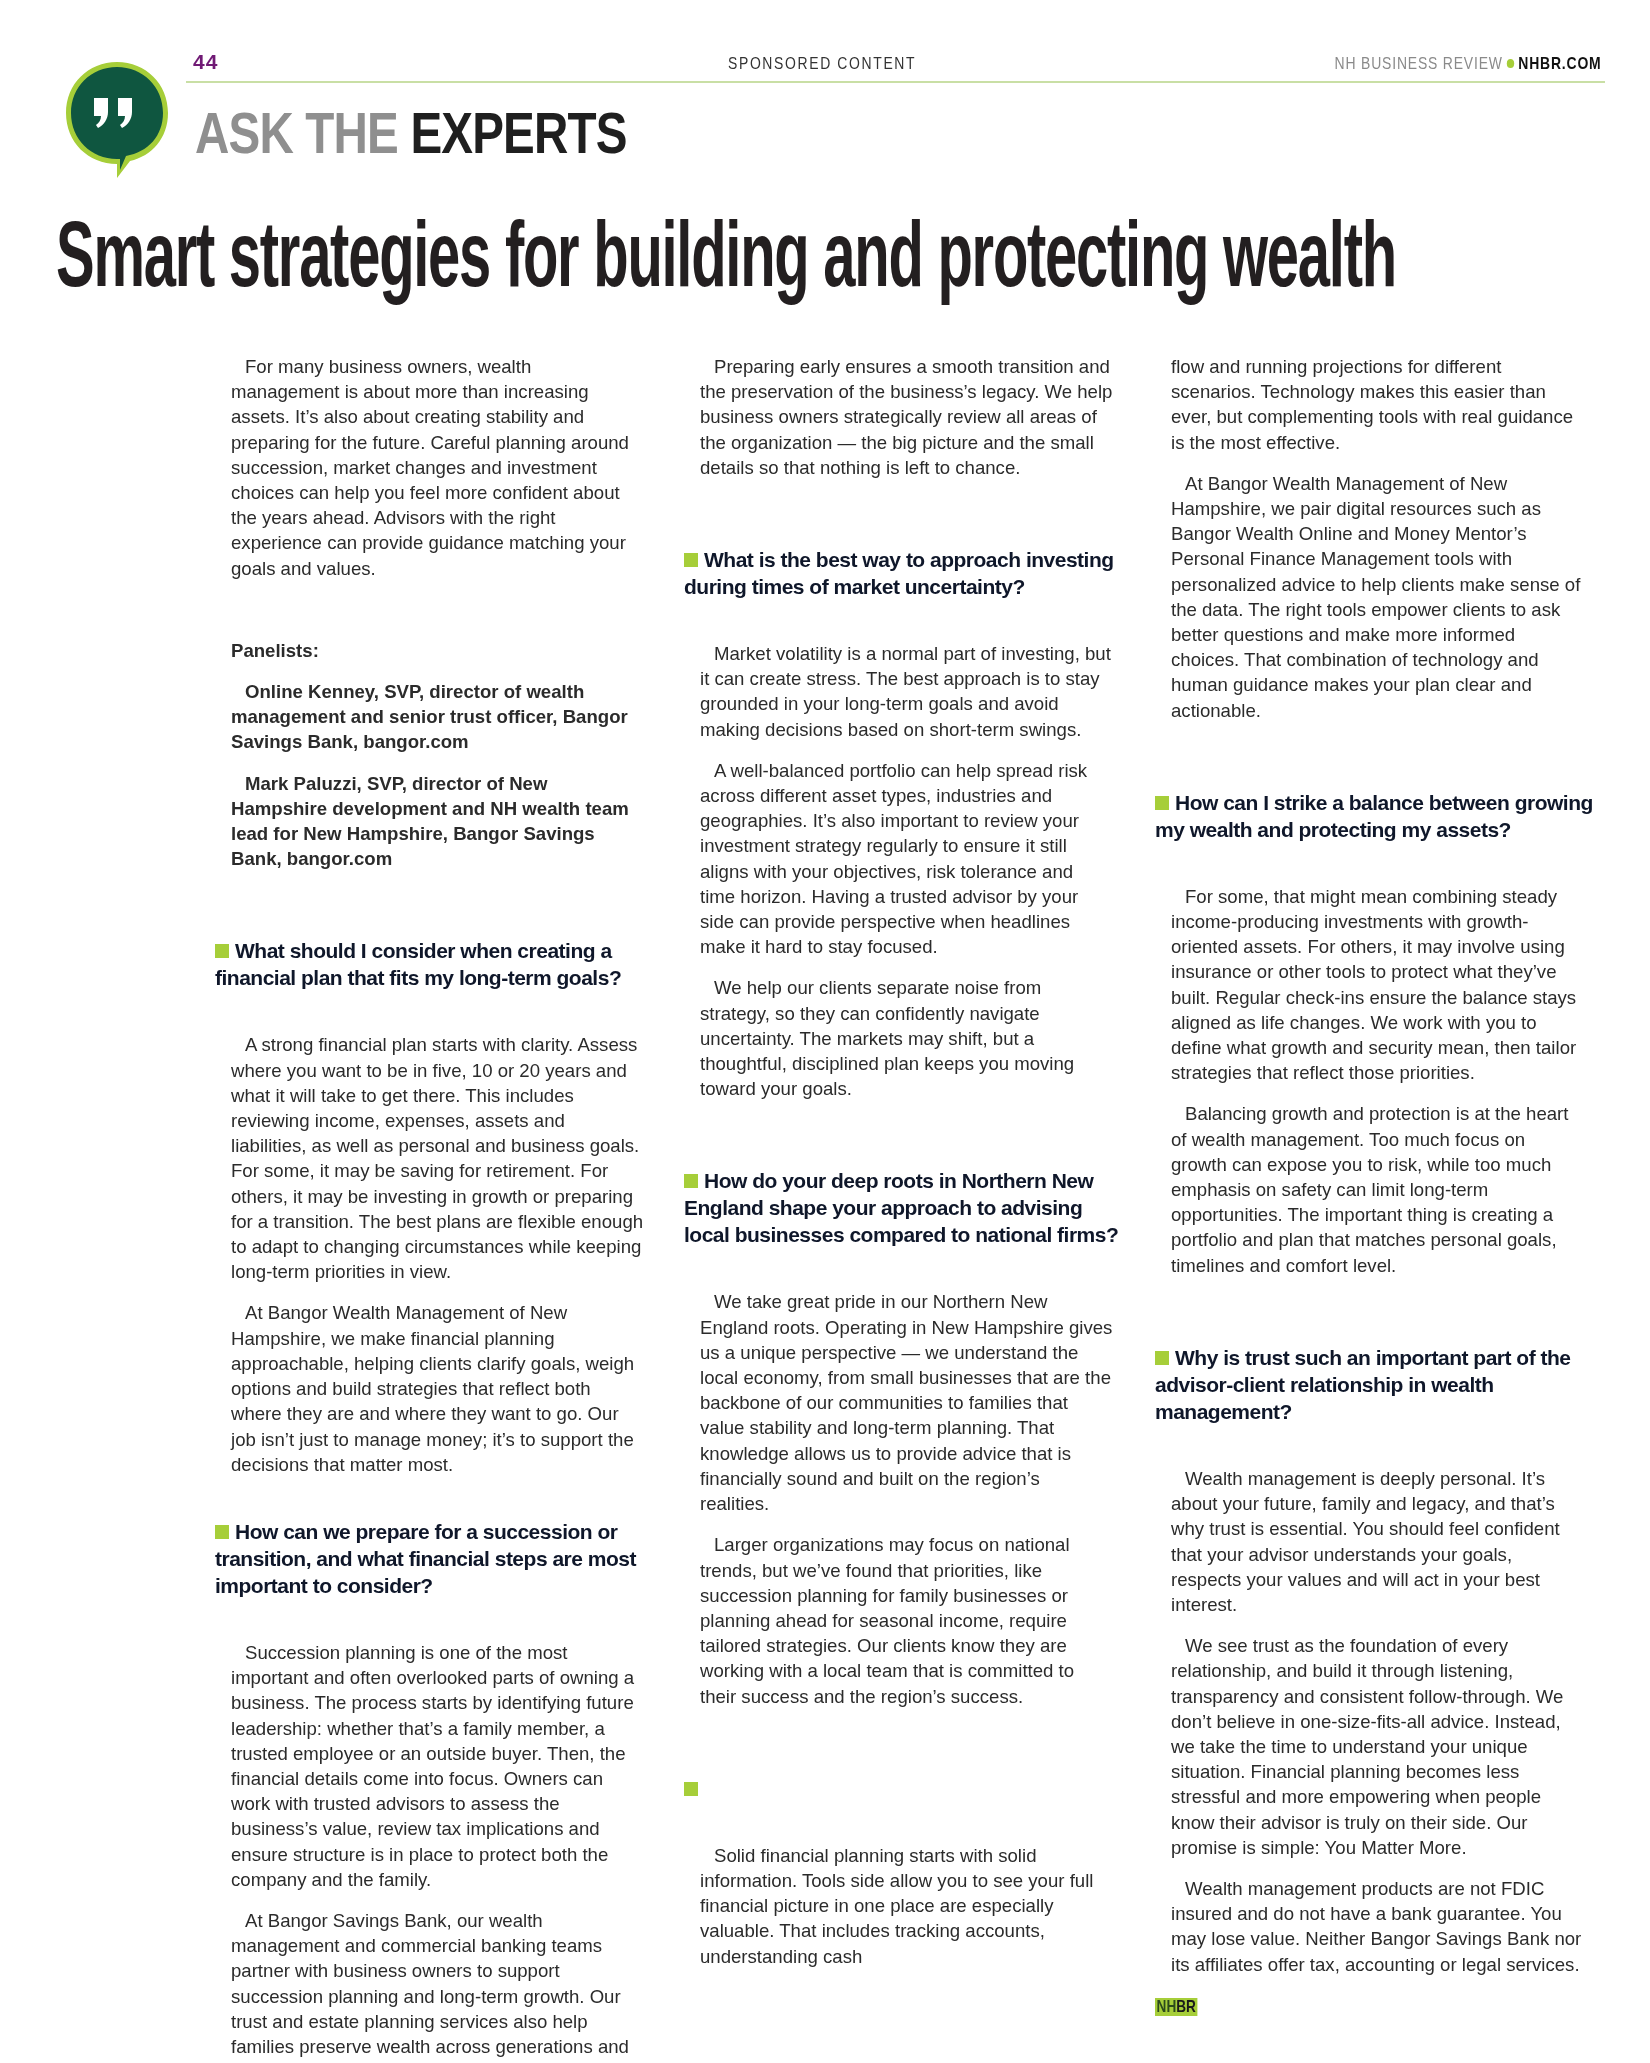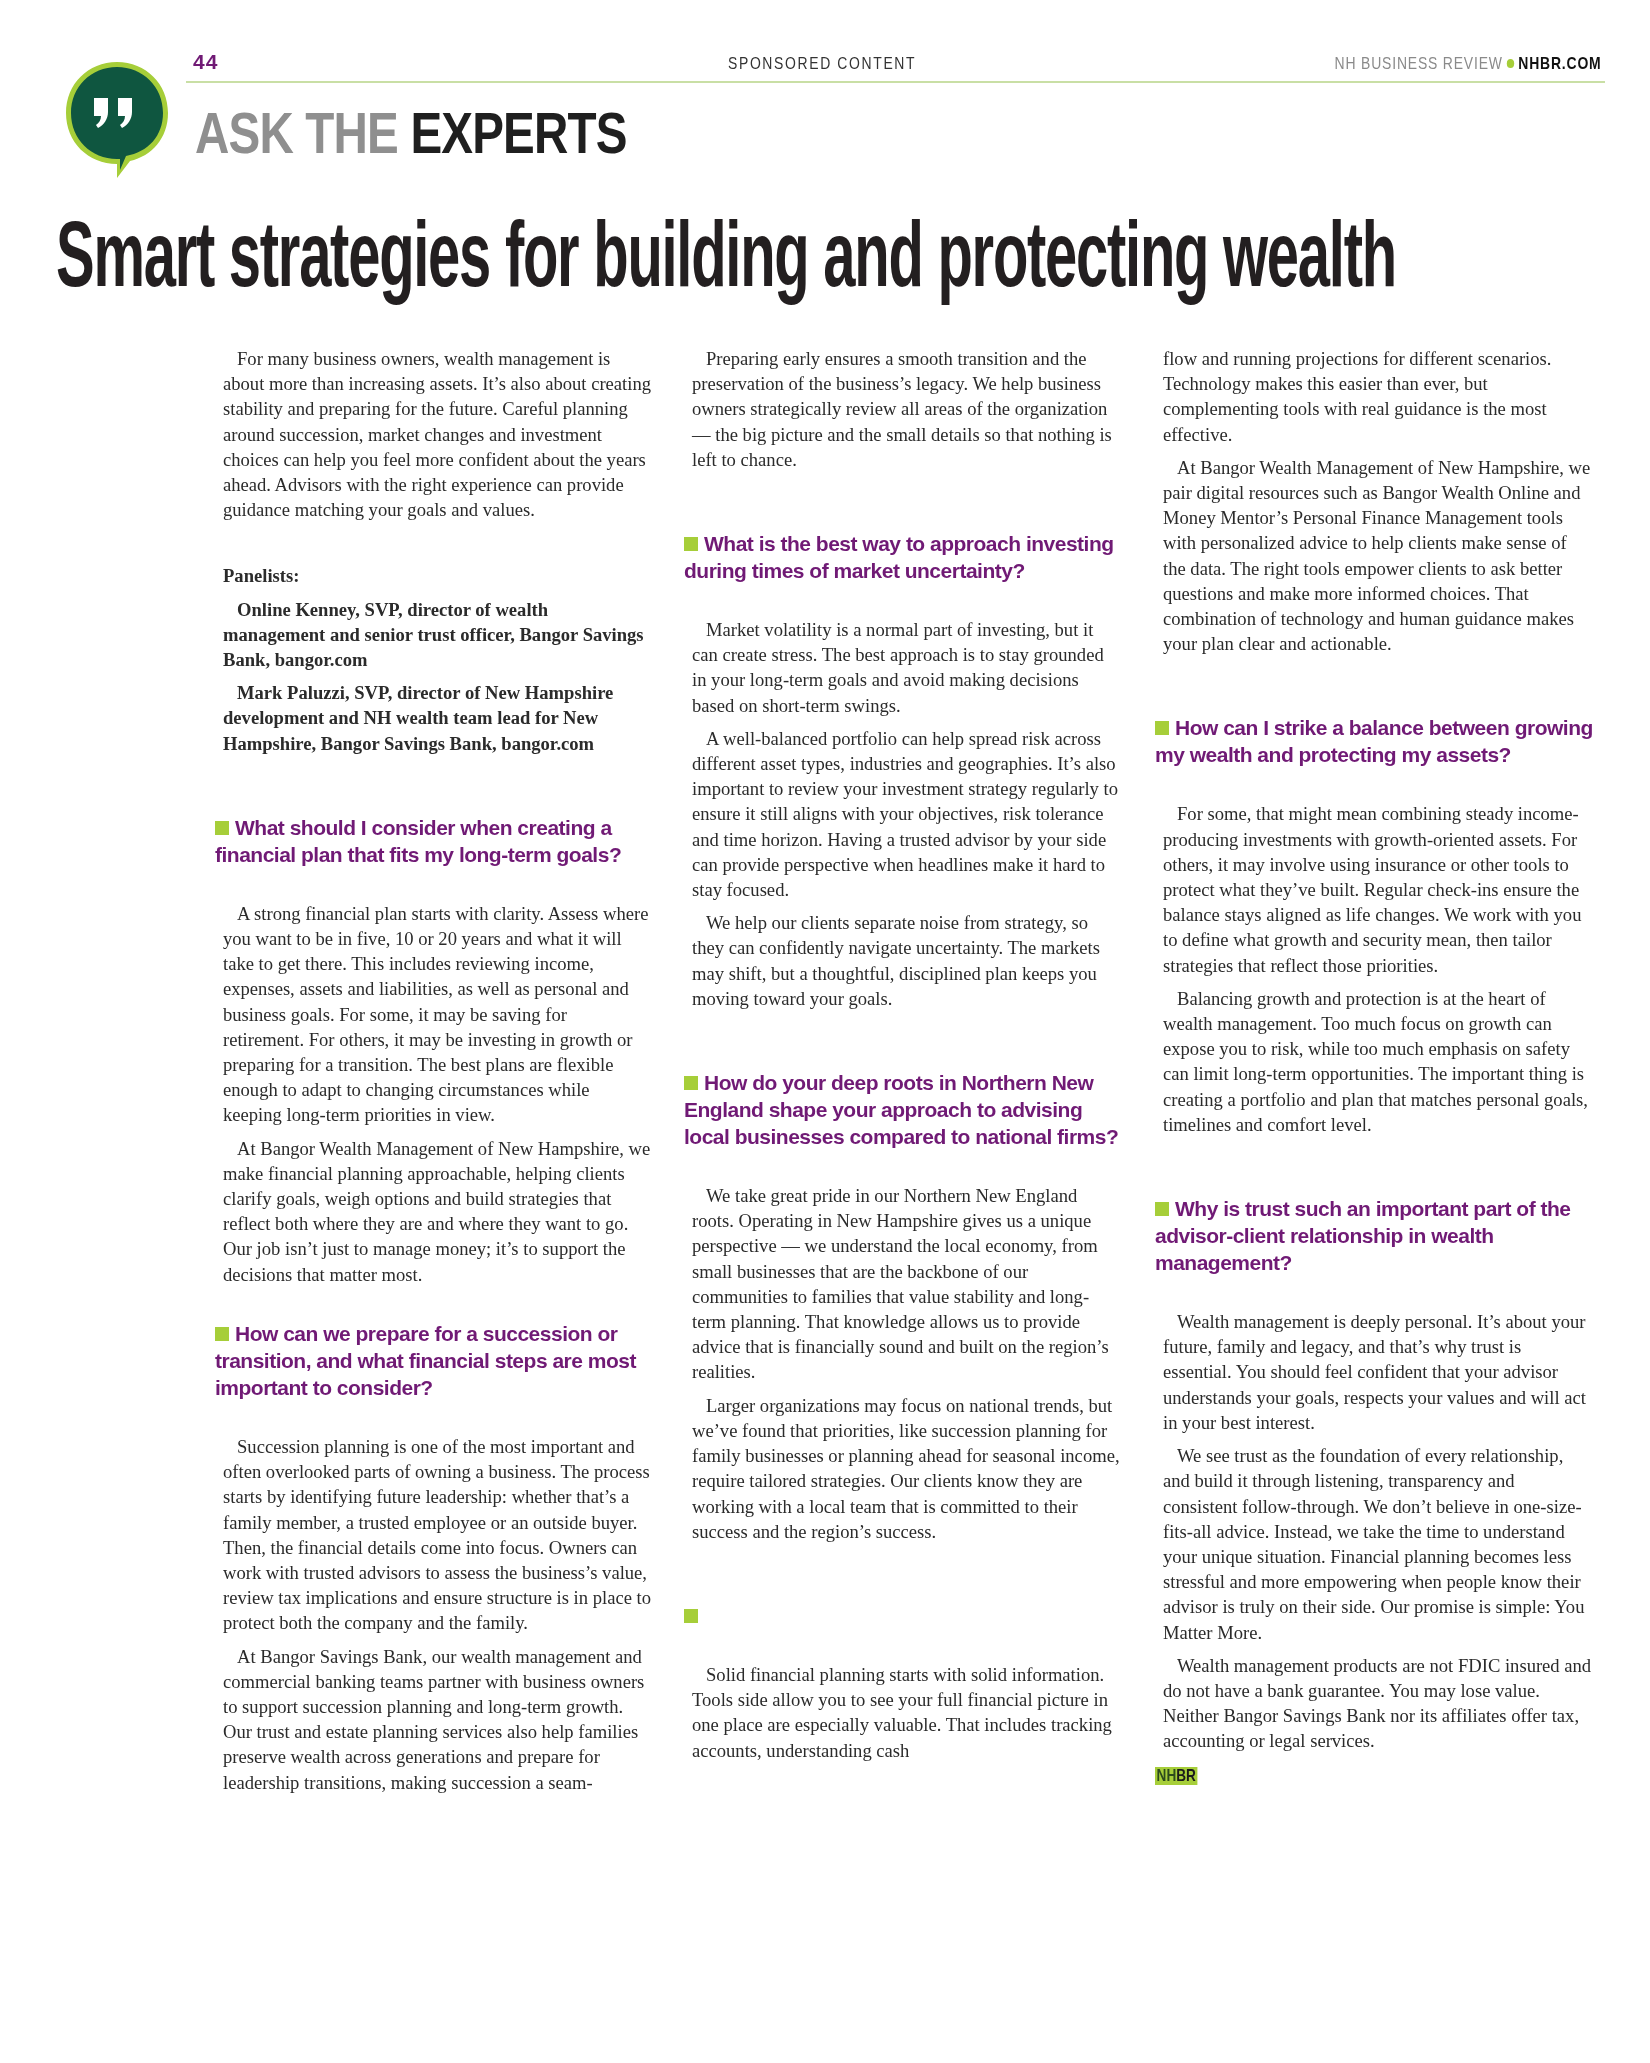--- a/index.html
+++ b/index.html
@@ -19,25 +19,25 @@
   .kicker { position:absolute; left:195px; top:104px; font-size:58px; font-weight:bold; letter-spacing:-1px; transform:scaleX(0.82); transform-origin:left; white-space:nowrap; line-height:1; }
   .kicker .k1 { color:#8f8f8f; }
   .kicker .k2 { color:#1f1f1f; }
 
   .headline { position:absolute; left:56px; top:206px; font-size:92px; font-weight:bold; color:#231f20; letter-spacing:-2px; white-space:nowrap; transform:scaleX(0.63); transform-origin:left; line-height:1.05; }
 
   .col { position:absolute; top:338px; width:445px; font-size:18.6px; line-height:25.2px; color:#2b2b2b; }
   .col1 { left:215px; }
   .col2 { left:684px; }
   .col3 { left:1155px; }
-  .col p { margin:8px; text-indent:14px;font-family:Liberation Serif, serif; }
+  .col p { margin:16px; text-indent:14px; }
   .col p.noindent { text-indent:0; }
   .gap { height:25px; }
   .gap2 { height:50px; }
-  .q { font-weight:900; font-size:21px; line-height:27px; color:#701a75; margin:0; letter-spacing:-0.5px; }
+  .q { font-weight:900; font-size:21px; line-height:27px; color:#0f172a; margin:0; letter-spacing:-0.5px; }
   .q .sq { display:inline-block; width:14px; height:14px; background:#a6ce39; margin-right:6px; vertical-align:0px; }
   .panel p { font-weight:bold; }
   .logo { display:inline-block; margin-top:2px; font-weight:bold; font-size:17px; line-height:18px; background:#a6ce39; padding:0 2px; transform:scaleX(0.8); transform-origin:left; }
   .logo .l1 { color:#2c4a1c; }
   .logo .l2 { color:#1a1a1a; }
 </style>
 </head>
 <body>
 
 <div class="folio page-num">44</div>

